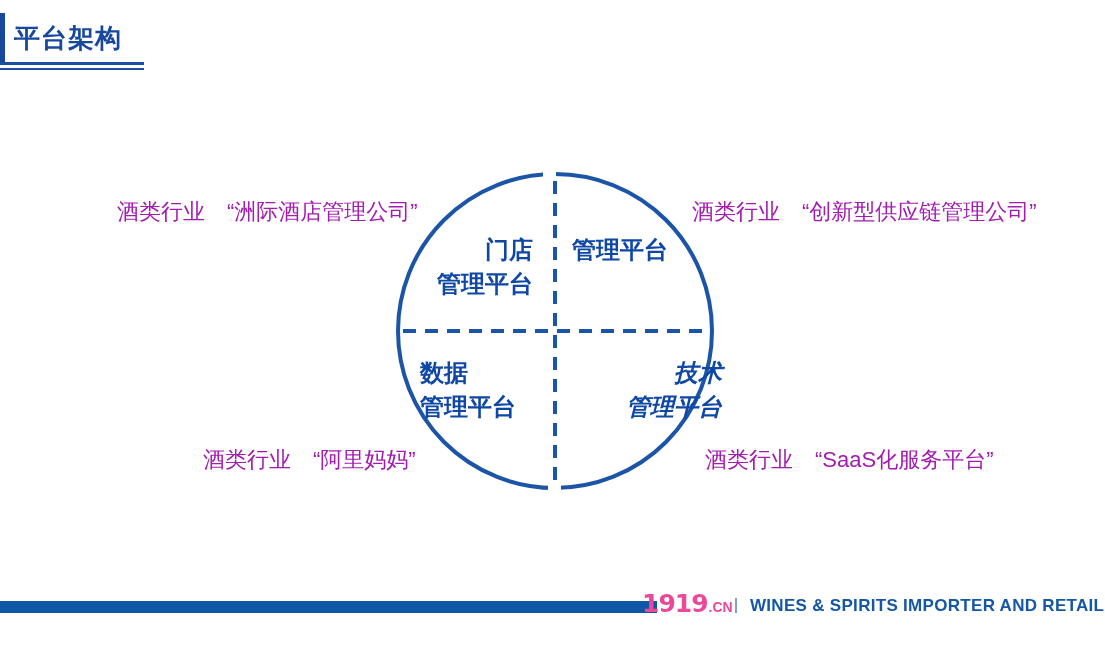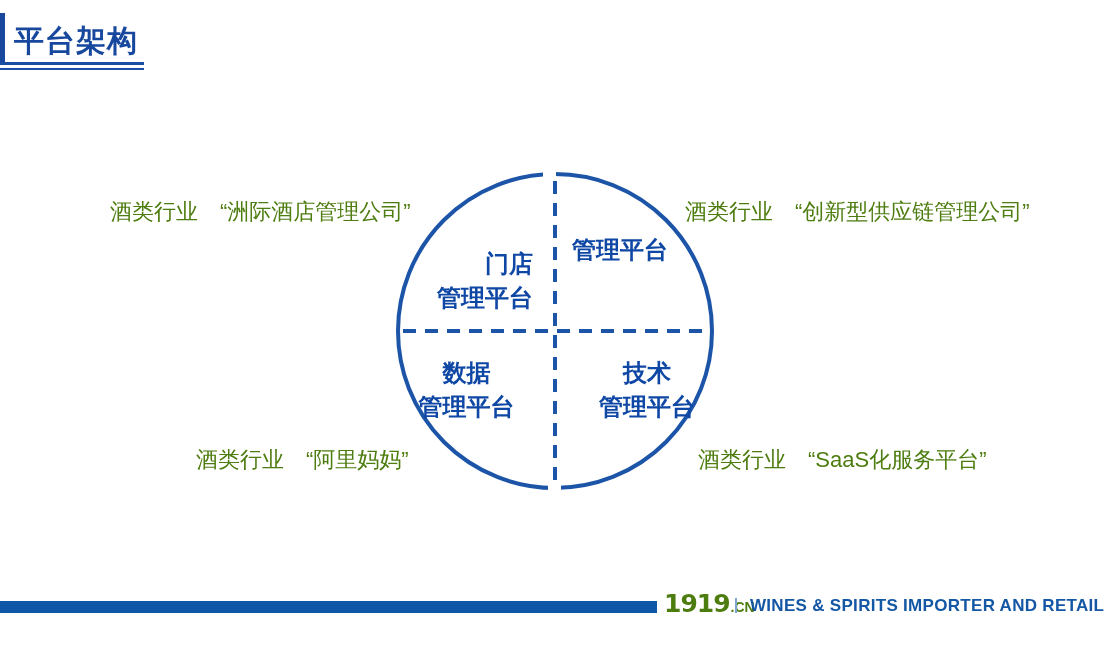--- a/index.html
+++ b/index.html
@@ -11,62 +11,63 @@
   }
   .slide { position: absolute; inset: 0; width: 1105px; height: 645px; background: #fff; }
 
   
   .accent-bar {
     position: absolute; left: 0; top: 13px;
     width: 5px; height: 52px; background: #17489E;
   }
   .page-title {
     position: absolute; left: 14px; top: 21px;
-    font-size: 30px; font-weight: 700; color: #17489E;
+    font-size: 26px; font-weight: 700; color: #17489E;
     letter-spacing: 1px; white-space: nowrap;
   }
   .title-underline {
     position: absolute; left: 0; top: 62px; width: 144px; height: 8px;
     border-top: 3px solid #1A4FA4;
     border-bottom: 2px solid #1A4FA4;
   }
 
   
   .diagram-svg { position: absolute; left: 0; top: 0; width: 1105px; height: 645px; }
 
   .quadrant-text {
     position: absolute;
     font-size: 24px; font-weight: 700; color: #0F47A5;
     line-height: 34px; white-space: nowrap;
   }
-  .q-tl { left: 400px; top: 247px; width: 133px; text-align: right; }
+  .q-tl { left: 400px; top: 233px; width: 133px; text-align: right; }
   .q-tr { left: 572px; top: 233px; width: 150px; text-align: left; }
-  .q-bl { left: 400px; top: 356px; width: 133px; text-align: center; }
-  .q-br { left: 572px; top: 356px; width: 150px; text-align: center; }
+  .q-bl { left: 420px; top: 356px; width: 133px; text-align: left; }
+  .q-br { left: 572px; top: 356px; width: 150px; text-align: right; font-style: italic; }
   .quadrant-text span { display: block; }
 
   .outer-label {
     position: absolute;
-    font-size: 22px; font-weight: 500; color: #4d7c0f;
+    font-size: 22px; font-weight: 500; color: #a21caf;
     white-space: nowrap;
+    margin-left: 7px;
   }
   .lbl-tl { left: 110px; top: 197px; }
   .lbl-tr { left: 685px; top: 197px; }
   .lbl-bl { left: 196px; top: 445px; }
   .lbl-br { left: 698px; top: 445px; text-align: center; }
 
   
   .footer-bar {
     position: absolute; left: 0; top: 601px;
     width: 657px; height: 12px; background: #0E56A6;
   }
   .footer-logo {
-    position: absolute; left: 664px; top: 589px;
+    position: absolute; left: 642px; top: 589px;
     display: flex; align-items: baseline;
-    color: #4d7c0f; white-space: nowrap;
+    color: #ec4899; white-space: nowrap;
   }
   .footer-logo .logo-main {
     font-family: "DejaVu Sans", "Liberation Sans", sans-serif;
     font-size: 25px; font-weight: 700; letter-spacing: -1px;
   }
   .footer-logo .logo-suffix {
     font-size: 14px; font-weight: 700; letter-spacing: 0px; margin-left: 1px;
   }
   .footer-divider {
     position: absolute; left: 735px; top: 598px;

